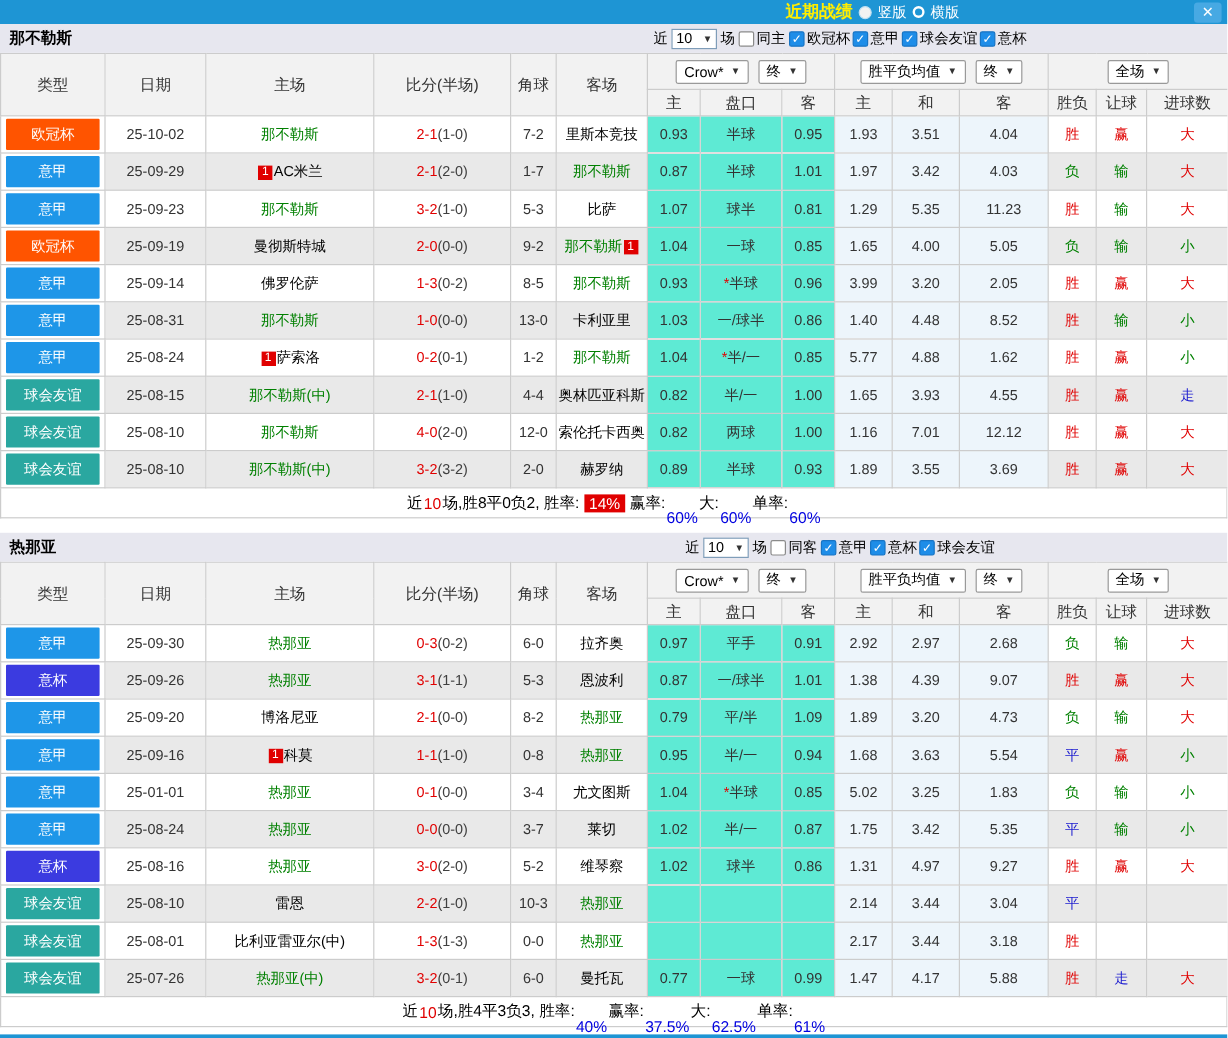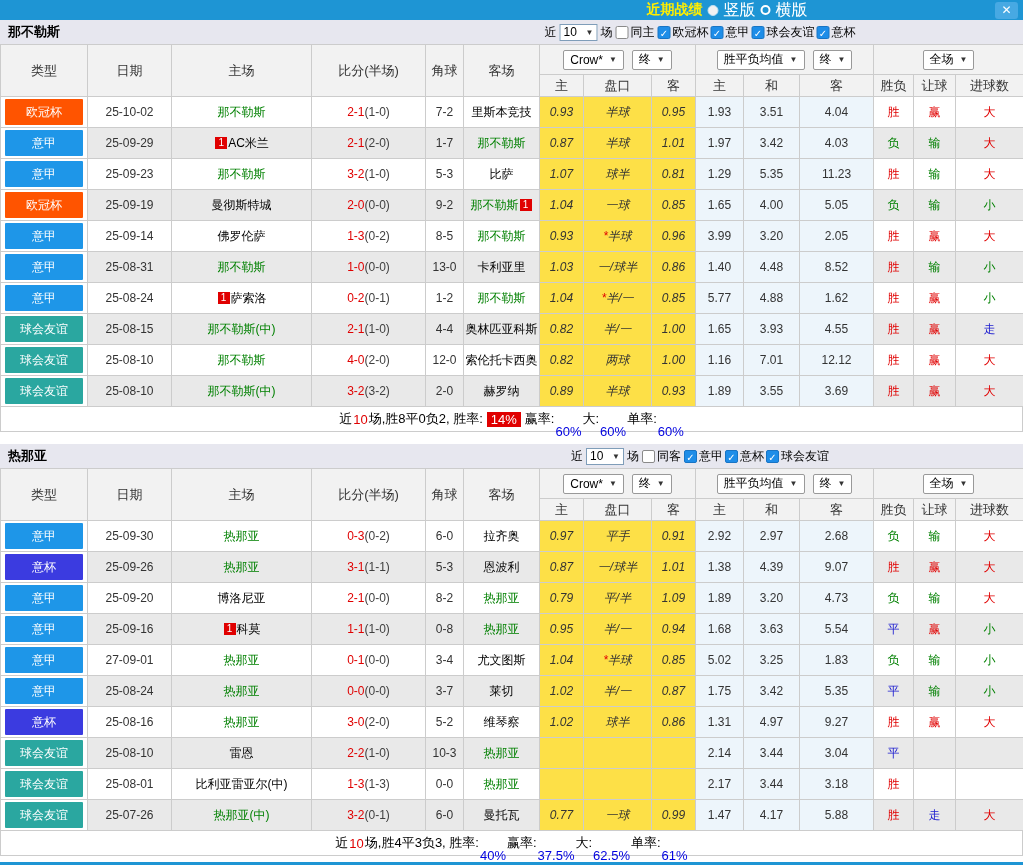--- a/index.html
+++ b/index.html
@@ -8,21 +8,21 @@
   .page { position:relative; width:1023px; height:865px; background:#fff; overflow:hidden; }
 
   
   .topbar { position:relative; height:20px; background:#1e95d4; }
   .topbar-center { position:absolute; left:727px; top:0; height:20px; transform:translateX(-50%);
                    display:flex; align-items:center; gap:5px; white-space:nowrap; }
   .win-title { color:#ffee00; font-size:14px; font-weight:bold; }
   .radio { display:inline-block; border-radius:50%; }
   .radio.sel { width:11px; height:11px; background:#f2f2f2; border:1px solid #bfe0f2; }
   .radio.unsel { width:10px; height:10px; border:2px solid #fff; background:transparent; }
-  .radio-label { color:#fff; font-size:16px; }
+  .radio-label { color:#fff; font-size:12px; }
   .close-btn { position:absolute; top:2px; right:5px; width:23px; height:17px; border-radius:3px;
                background:#47a9e3; color:#fff; font-size:12px; font-weight:bold; text-align:center;
                line-height:17px; cursor:pointer; }
 
   
   .section-bar { position:relative; height:24px; background:#e7e7ef; display:flex; align-items:center; }
   .team-name { font-size:13px; font-weight:bold; color:#000; padding-left:8px; }
   .filter { position:absolute; left:700px; top:0; height:24px; transform:translateX(-50%);
             display:flex; align-items:center; gap:3px; font-size:12px; color:#000; white-space:nowrap; }
   .mini-select { display:inline-flex; align-items:center; justify-content:space-between;
@@ -43,21 +43,21 @@
   .hdr-select { display:inline-flex; align-items:center; gap:6px; height:20px; padding:0 6px;
                 border:1px solid #999; border-radius:2px; background:#fff; font-size:12px; color:#000;
                 cursor:pointer; }
   .hdr-group { display:flex; align-items:center; justify-content:center; gap:8px; }
   tbody tr { height:31px; background:#fff; }
   tbody tr:nth-child(even) { background:#e9e9e9; }
   td.c-type { background:#fff; padding:0; }
   .type-block { display:block; margin:2px 4px; height:26px; line-height:26px; color:#fff;
                 font-size:12px; border-radius:1px; }
   td.c-date, td.c-corner { color:#333; }
-  td.c-odds { background:#fde047; color:#333;font-style:italic; }
+  td.c-odds { background:#5eead4; color:#333; }
   td.c-mean { background:#edf5fb; color:#333; }
   .tname { color:#000; }
   .tname.green { color:#008000; }
   .badge { display:inline-block; width:12px; height:12px; line-height:12px; background:#e00000;
            color:#fff; font-size:10px; text-align:center; margin:0 1px; vertical-align:1px; }
   .ft { color:#e00000; }
   .ht { color:#404040; }
   .star { color:#e00000; }
   .res-r { color:#e00000; }
   .res-g { color:#008000; }
@@ -582,21 +582,21 @@
     <td class="c-mean">3.63</td>
     <td class="c-mean">5.54</td>
     <td class="c-res res-b">平</td>
     <td class="c-res res-r">赢</td>
     <td class="c-res res-g">小</td>
   </tr>
           <tr>
     <td class="c-type">
               <span class="type-block" style="background: rgb(30, 150, 232);">意甲</span>
             </td>
-    <td class="c-date">27-09-01</td>
+    <td class="c-date">25-01-01</td>
     <td class="c-team"><span class="tname green">热那亚</span></td>
     <td class="c-score"><span class="ft">0-1</span><span class="ht">(0-0)</span></td>
     <td class="c-corner">3-4</td>
     <td class="c-team"><span class="tname">尤文图斯</span></td>
     <td class="c-odds">1.04</td>
     <td class="c-odds"><span class="star">*</span>半球</td>
     <td class="c-odds">0.85</td>
     <td class="c-mean">5.02</td>
     <td class="c-mean">3.25</td>
     <td class="c-mean">1.83</td>

